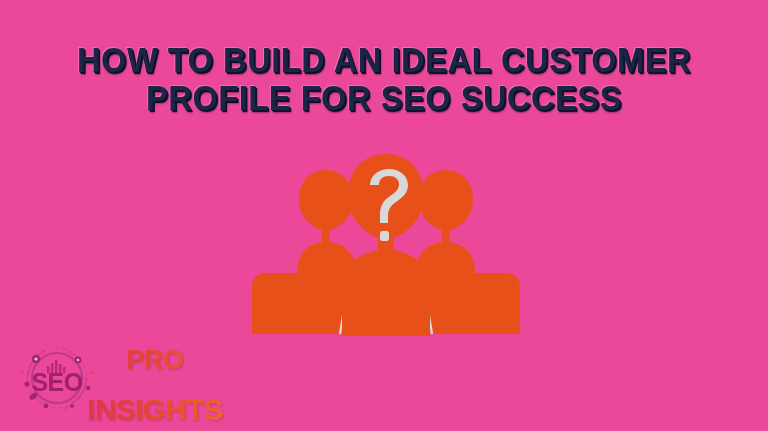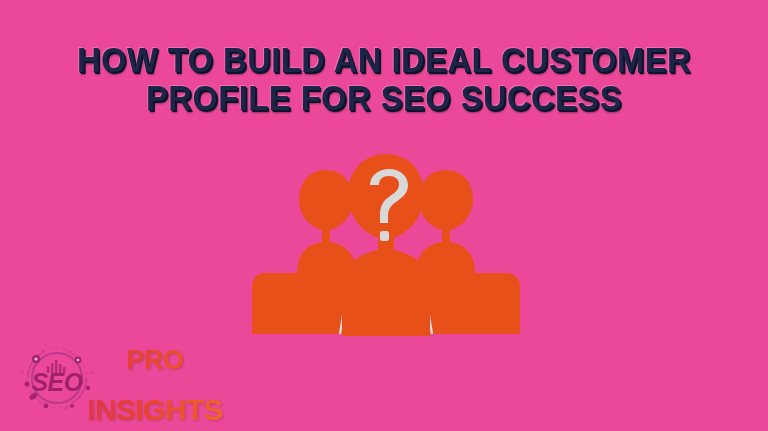--- a/index.html
+++ b/index.html
@@ -70,21 +70,20 @@
     top: 339px;
     width: 210px;
     height: 76px;
   }
   #logo-badge {
     position: absolute;
     left: 0;
     top: 5px;
     width: 82px;
     height: 68px;
-    font-style: italic;
   }
   #logo-badge svg { display: block; width: 100%; height: 100%; }
 
   #logo-wordmark {
     position: absolute;
     left: 66px;
     top: 10px;
     width: 146px;
     text-align: center;
   }

